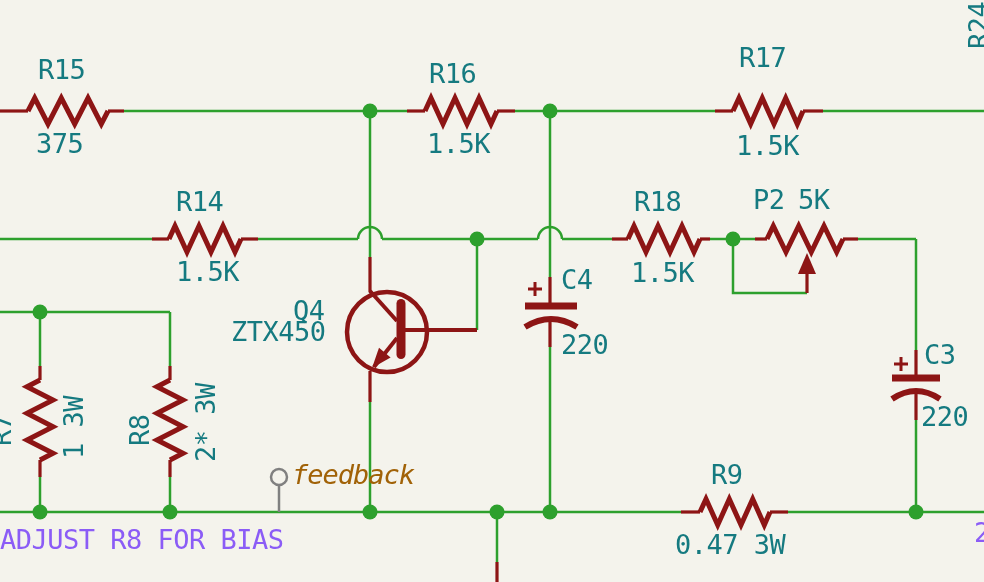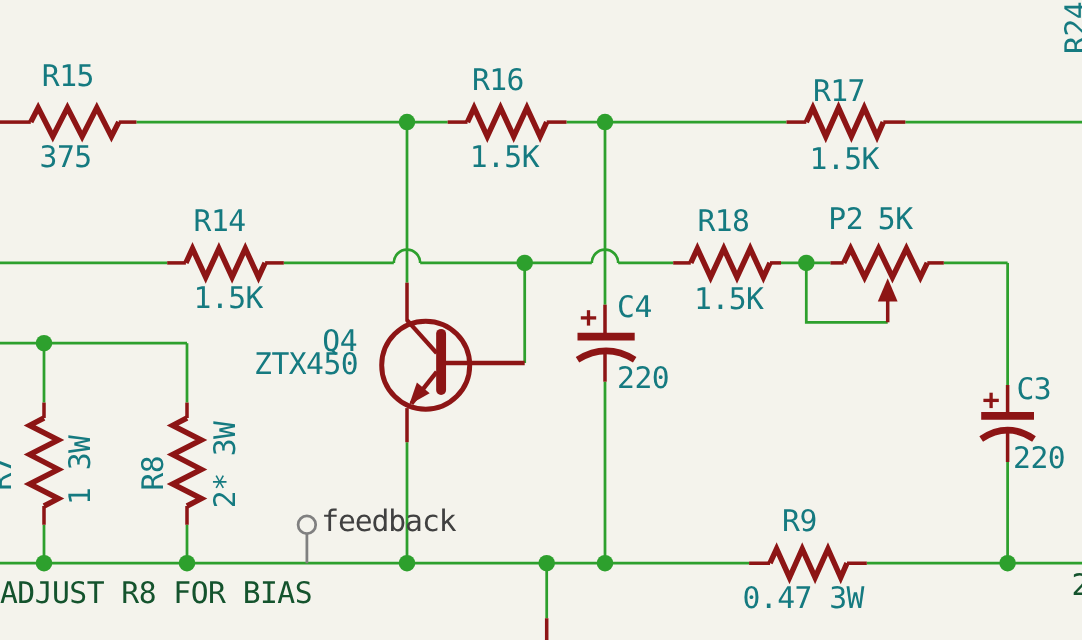--- a/index.html
+++ b/index.html
@@ -7,22 +7,22 @@
     width:984px;height:582px;overflow:hidden;position:relative;
     background:#F4F3EC;
     font-family:"DejaVu Sans Mono","Liberation Mono",monospace;
   }
   #canvas{position:absolute;left:0;top:0;}
   .lbl{
     position:absolute;line-height:1;white-space:nowrap;
     font-size:27px;letter-spacing:-0.5px;color:#157A80;
   }
   .rot{transform:rotate(-90deg);transform-origin:0 0;}
-  .netlabel{color:#404040;letter-spacing:-1px;}
-  .note{color:#14532d;text-align:right;}
+  .netlabel{color:#a16207;font-style:italic;letter-spacing:-1px;}
+  .note{color:#8b5cf6;text-align:right;}
 </style>
 </head>
 <body>
 
 <svg id="canvas" width="984" height="582" viewBox="0 0 984 582">
 
   <g stroke="#2DA02D" stroke-width="2.5" fill="none">
 
     <path d="M124,111 H407"></path>
     <path d="M515,111 H715"></path>
@@ -174,21 +174,21 @@
     <path d="M279,485 V512"></path>
   </g>
 </svg>
 
 <div class="lbl" style="left:38px;top:56px">R15</div>
 <div class="lbl" style="left:36px;top:130px">375</div>
 
 <div class="lbl" style="left:429px;top:60px">R16</div>
 <div class="lbl" style="left:427px;top:130px">1.5K</div>
 
-<div class="lbl" style="left:739px;top:70px">R17</div>
+<div class="lbl" style="left:739px;top:44px">R17</div>
 <div class="lbl" style="left:736px;top:132px">1.5K</div>
 
 <div class="lbl" style="left:176px;top:188px">R14</div>
 <div class="lbl" style="left:176px;top:258px">1.5K</div>
 
 <div class="lbl" style="left:634px;top:188px">R18</div>
 <div class="lbl" style="left:631px;top:259px">1.5K</div>
 
 <div class="lbl" style="left:753px;top:186px">P2</div>
 <div class="lbl" style="left:798px;top:186px">5K</div>

